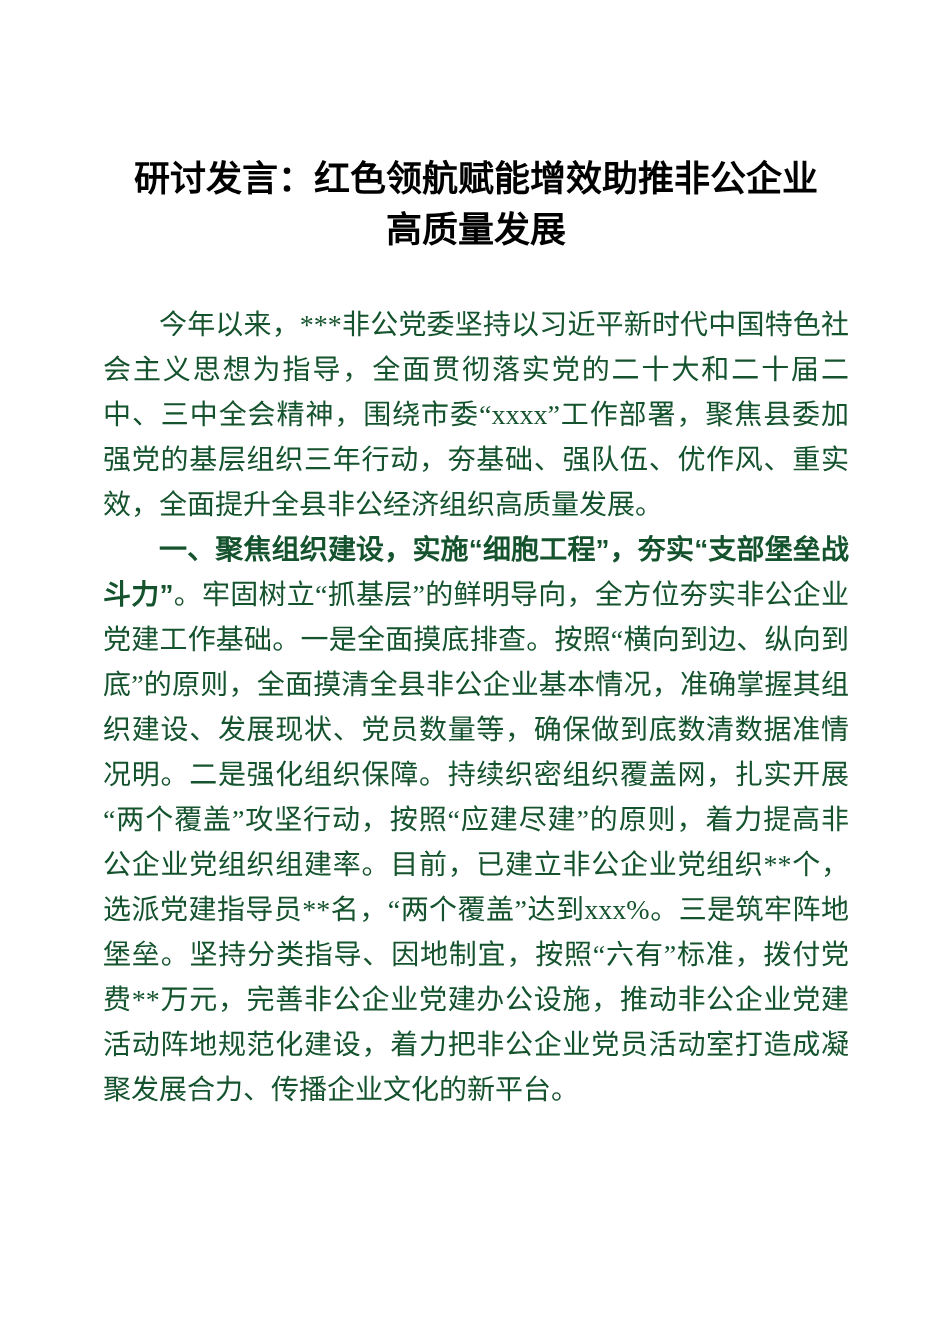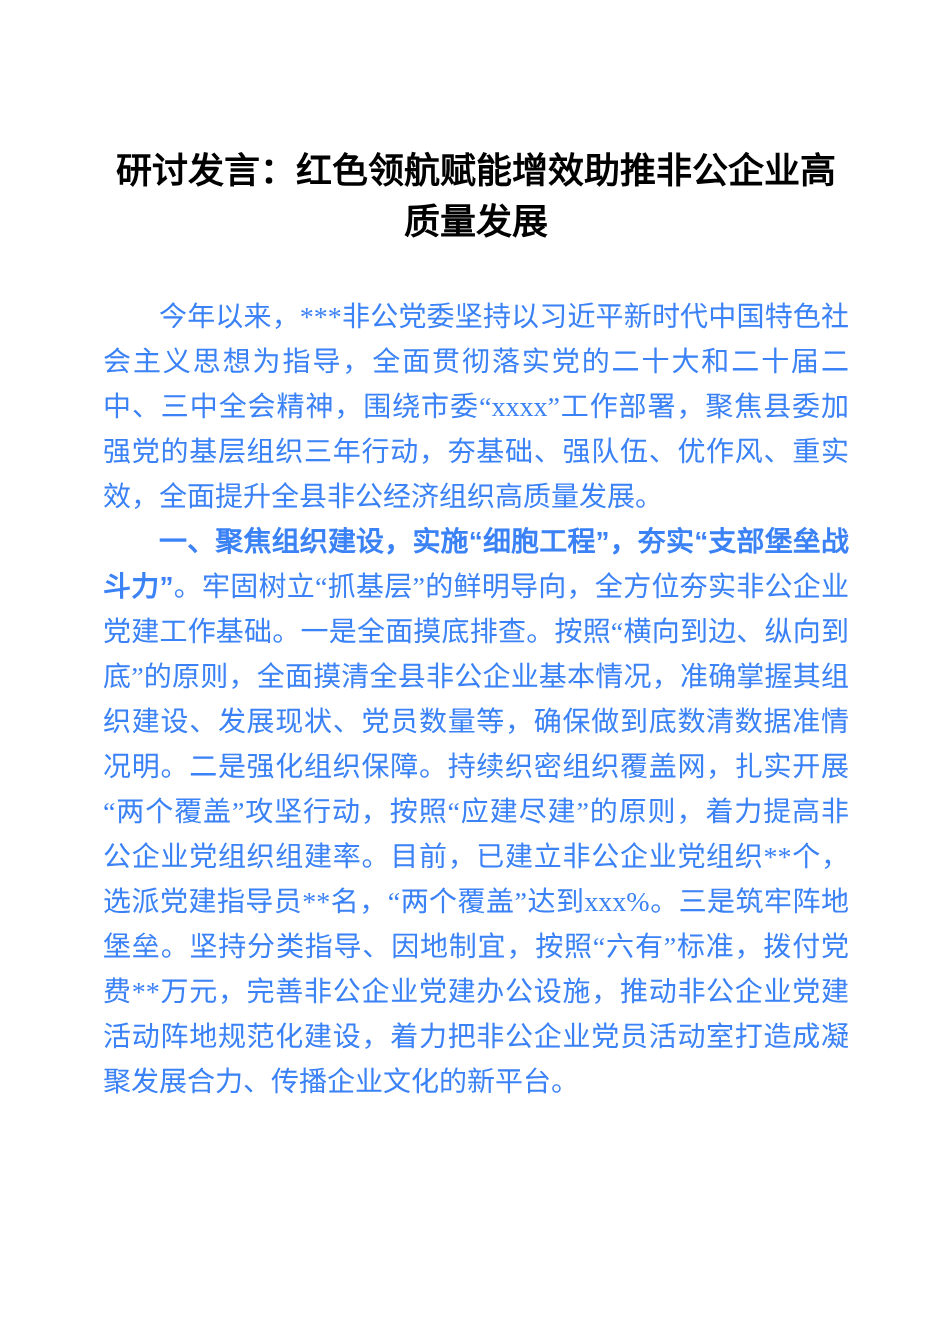--- a/index.html
+++ b/index.html
@@ -15,36 +15,36 @@
     overflow: hidden;
     color: #000000;
   }
   .content {
     position: absolute;
     left: 103px;
     top: 0;
     width: 746px;
   }
   .doc-title {
-    margin: 8px;
+    margin: 16px;
     padding-top: 138px;
     font-family: "Liberation Serif", "DejaVu Serif", serif;
     font-weight: 700;
     font-size: 36px;
     line-height: 51px;
     text-align: center;
     letter-spacing: 0px;
     color: #000000;
   }
   .doc-body {
     margin-top: 46px;
     font-family: "Liberation Serif", "DejaVu Serif", serif;
     font-size: 28px;
     line-height: 45px;
-    color: #3b82f6;
+    color: #14532d;
   }
   .doc-body p {
     margin: 0;
     text-indent: 2em;
     text-align: justify;
     text-justify: inter-ideograph;
   }
   .seg {
     font-weight: 400;
   }

